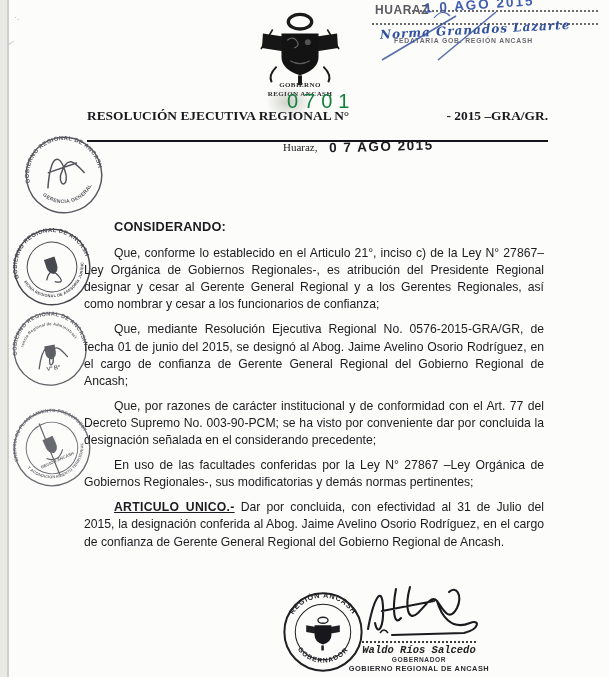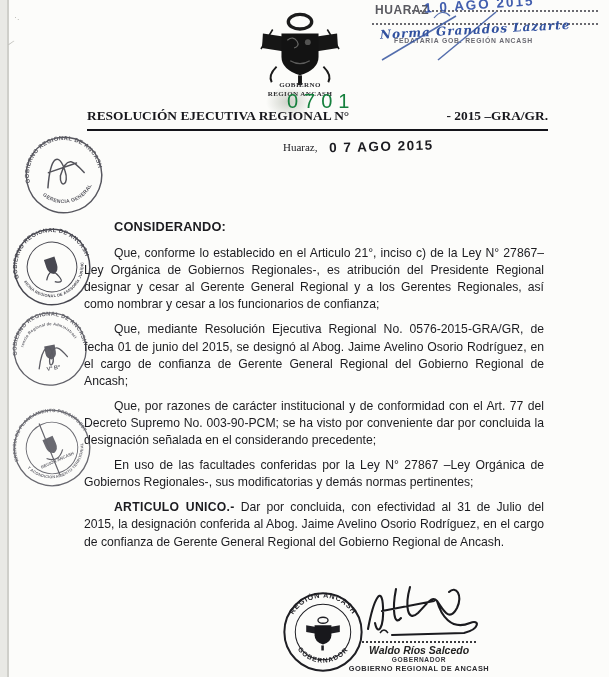--- a/index.html
+++ b/index.html
@@ -40,55 +40,55 @@
   .smudge{position:absolute;left:266px;top:86px;width:46px;height:32px;
     background:radial-gradient(closest-side,rgba(125,135,115,.38),rgba(125,135,115,0));}
 
   
   .res-number{
     position:absolute;left:287px;top:90px;font-size:20px;font-weight:normal;
     letter-spacing:6px;color:#15803d;white-space:nowrap;
   }
   .title-row{
     position:absolute;left:87px;top:108px;width:461px;display:flex;justify-content:space-between;
-    align-items:flex-end;border-bottom:2px solid #14141a;padding-bottom:5px;
+    align-items:flex-end;border-bottom:2px solid #14141a;padding-bottom:16px;
     font-family:"Liberation Serif",serif;font-weight:bold;font-size:13.4px;color:#17171c;
     white-space:nowrap;
   }
   .dateline-place{position:absolute;left:283px;top:141px;font-family:"Liberation Serif",serif;font-size:11px;color:#202024;}
   .dateline-stamp{
     position:absolute;left:329px;top:139px;font-size:13.5px;font-weight:bold;letter-spacing:1.5px;
     color:#1b1b20;transform:rotate(-1.5deg);white-space:nowrap;
   }
 
   
   .body-text{
     position:absolute;left:84px;top:177px;width:460px;
     font-size:12.2px;line-height:17.1px;text-align:justify;color:#1c1c20;margin-top:36px;
   }
   .body-text .heading{font-weight:bold;font-size:12.8px;margin:5px 0 10px 30px;text-align:left;letter-spacing:.2px;}
   .body-text .heading2{font-weight:bold;font-size:12.8px;margin:2px 0 10px 30px;text-align:left;letter-spacing:.2px;}
   .body-text p{margin:0 0 8px 0;text-indent:30px;}
-  .article-label{font-weight:bold;letter-spacing:.3px;}
+  .article-label{font-weight:bold;text-decoration:underline;letter-spacing:.3px;}
   .closing{margin:12px 0 0 74px;text-indent:0 !important;text-align:left;}
 
   
   .stamp{position:absolute;}
   .arc-big{font-size:6.4px;font-weight:bold;letter-spacing:.4px;}
   .arc-mid{font-size:5.6px;font-weight:bold;letter-spacing:.3px;}
   .arc-sm{font-size:4.3px;font-weight:bold;letter-spacing:.2px;}
   .arc-xs{font-size:4.6px;font-weight:bold;letter-spacing:.2px;}
 
   
   .seal{position:absolute;left:281px;top:590px;}
   .gov-sig{position:absolute;left:352px;top:577px;}
   .sig-dash{position:absolute;left:362px;top:641px;width:114px;border-top:2px dotted #3a3a3e;height:0;}
   .sig-name{
     position:absolute;left:347px;top:644px;width:144px;text-align:center;
-    font-family:Liberation Sans, sans-serif;font-style:italic;font-weight:bold;font-size:10.5px;color:#222;
+    font-family:Liberation Mono, monospace;font-style:italic;font-weight:bold;font-size:10.5px;color:#222;
   }
   .sig-role{position:absolute;left:347px;top:656px;width:144px;text-align:center;font-size:6.6px;font-weight:bold;letter-spacing:.6px;color:#33333a;}
   .sig-org{position:absolute;left:327px;top:664px;width:184px;text-align:center;font-size:7.4px;font-weight:bold;letter-spacing:.5px;color:#2b2b30;}
 </style>
 </head>
 <body>
 
 <div class="page">
 
   <div class="scan-strip"></div>

